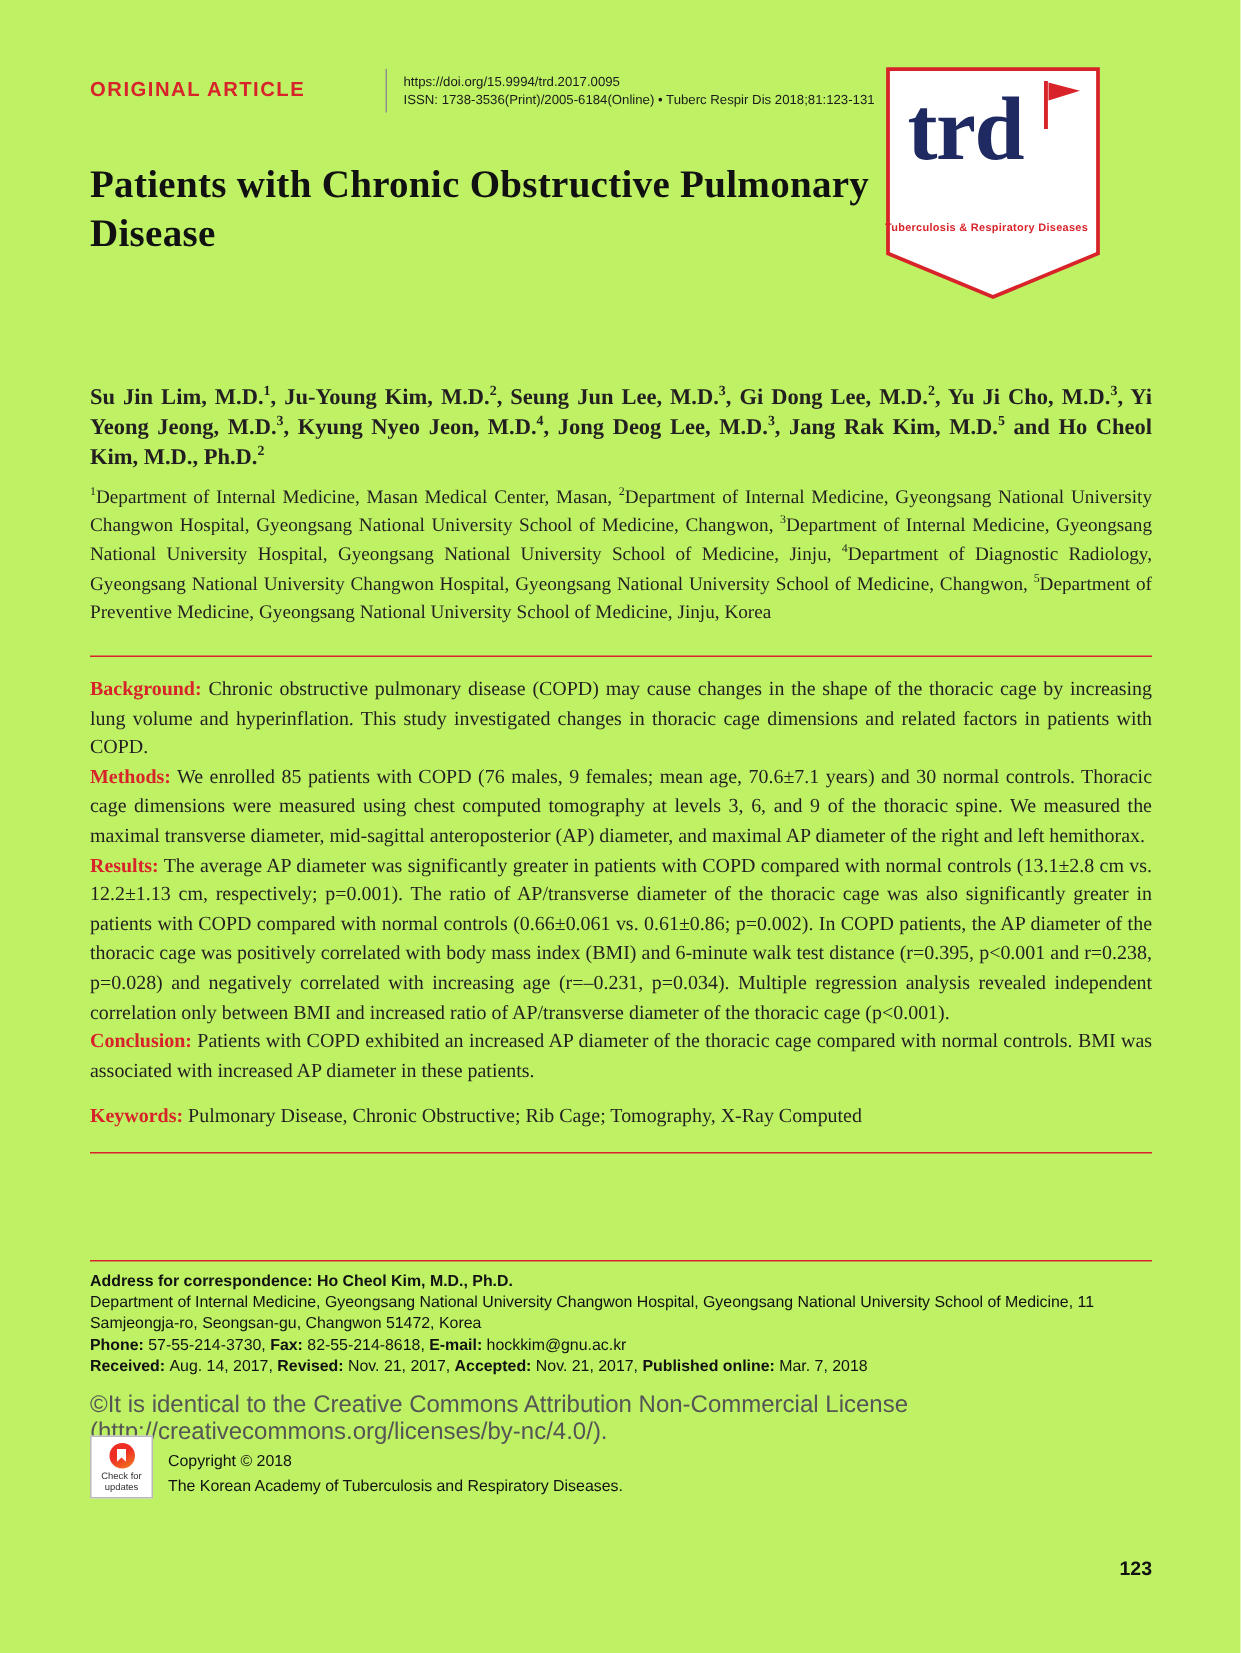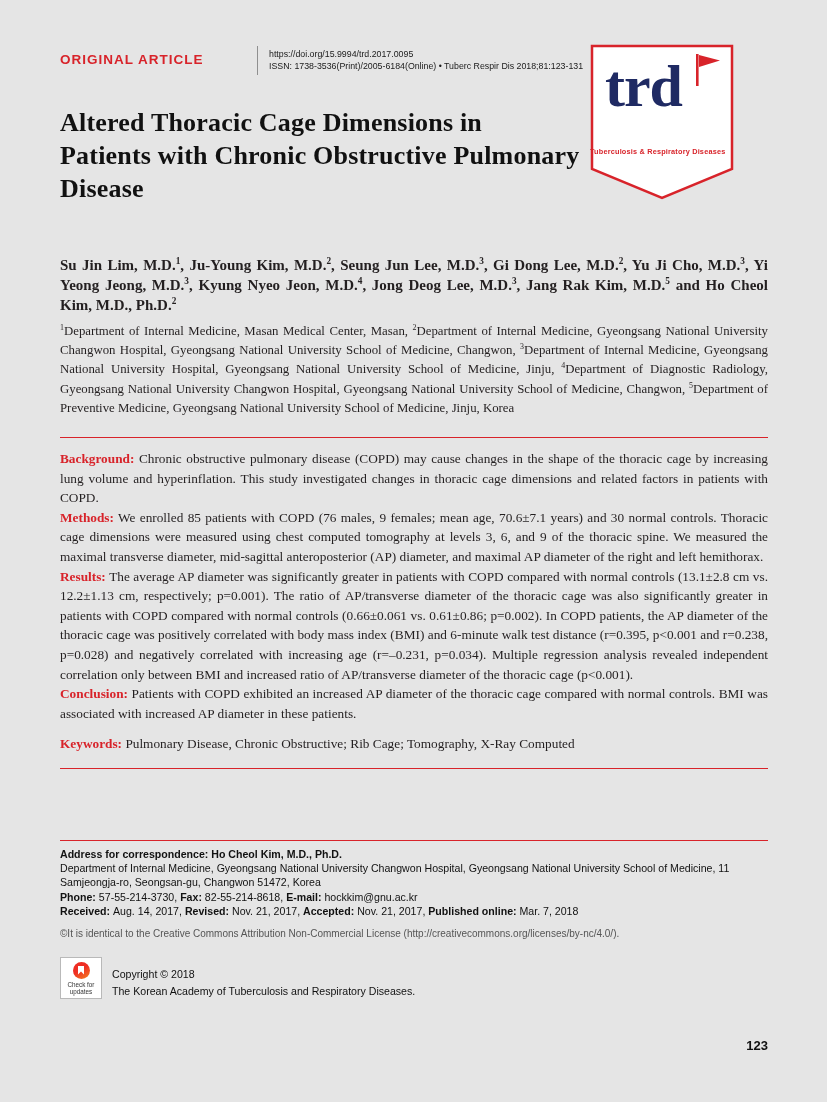--- a/index.html
+++ b/index.html
@@ -1,21 +1,21 @@
 <!DOCTYPE html>
 <html><head>
 <meta charset="utf-8">
 <title>Journal Article Page</title>
 <style>
   * { margin:0; padding:0; box-sizing:border-box; }
   :root { --red:#d8232a; --navy:#1f2a63; --ink:#231f20; }
   html,body { background:#ffffff; }
   .page {
     position:relative; width:827px; height:1102px; margin:0 auto;
-    background:#e5e5e5; color:var(--ink); overflow:hidden;
+    background:#bef264; color:var(--ink); overflow:hidden;
     font-family:"Liberation Serif","DejaVu Serif",serif;
   }
   .pos { position:absolute; }
 
   
   .article-type {
     font-family:"Liberation Sans","DejaVu Sans",sans-serif;
     font-weight:bold; font-size:13.5px; letter-spacing:1px; color:var(--red);
   }
   .vrule { width:1px; background:#8f8f8f; }
@@ -52,21 +52,21 @@
   
   .abstract p { font-size:13.3px; line-height:19.6px; text-align:justify; }
   .abs-label { color:var(--red); font-weight:bold; }
   .kw { margin-top:11px; }
   .flow-rule { margin-top:14px; }
 
   
   .corr { font-family:"Liberation Sans","DejaVu Sans",sans-serif; font-size:10.6px; line-height:14.2px; color:#111; }
   .corr p { margin:0; }
   .corr b { font-weight:bold;text-align:right; }
-  .license { font-family:"Liberation Sans","DejaVu Sans",sans-serif; font-size:10px; color:#555; }
+  .license { font-family:"Liberation Sans","DejaVu Sans",sans-serif; font-size:16px; color:#555; }
 
   .badge {
     width:42px; border:1px solid #b9b9b9; background:#fff;
     padding:4px 2px 3px; text-align:center; cursor:pointer;
   }
   .badge-circle {
     width:17px; height:17px; border-radius:50%; margin:0 auto 2px;
     background:linear-gradient(150deg,#ee2e24 45%,#f58220 100%); position:relative;
   }
   .badge-circle::after {
@@ -98,21 +98,20 @@
     </svg>
     <div class="logo-trd">trd</div>
     <svg class="logo-flag" width="30" height="38" viewBox="0 0 30 38">
       <rect x="3" y="2" width="2.6" height="32" fill="#d8232a"></rect>
       <path d="M6 3 L27 8.5 L6 15 Z" fill="#d8232a"></path>
     </svg>
     <div class="logo-name">Tuberculosis &amp; Respiratory Diseases</div>
   </div>
 
   <div class="pos title" style="left:60px;top:106px;width:580px">
-    <div>Altered Thoracic Cage Dimensions in</div>
     <div>Patients with Chronic Obstructive Pulmonary</div>
     <div>Disease</div>
   </div>
 
   <p class="pos authors" style="left:60px;top:255px;width:708px"><span>Su Jin Lim, M.D.</span><sup>1</sup><span>, Ju-Young Kim, M.D.</span><sup>2</sup><span>, Seung Jun Lee, M.D.</span><sup>3</sup><span>, Gi Dong Lee, M.D.</span><sup>2</sup><span>, Yu Ji Cho, M.D.</span><sup>3</sup><span>, Yi Yeong Jeong, M.D.</span><sup>3</sup><span>, Kyung Nyeo Jeon, M.D.</span><sup>4</sup><span>, Jong Deog Lee, M.D.</span><sup>3</sup><span>, Jang Rak Kim, M.D.</span><sup>5</sup><span> and Ho Cheol Kim, M.D., Ph.D.</span><sup>2</sup></p>
 
   <p class="pos affil" style="left:60px;top:322px;width:708px"><sup>1</sup><span>Department of Internal Medicine, Masan Medical Center, Masan, </span><sup>2</sup><span>Department of Internal Medicine, Gyeongsang National University Changwon Hospital, Gyeongsang National University School of Medicine, Changwon, </span><sup>3</sup><span>Department of Internal Medicine, Gyeongsang National University Hospital, Gyeongsang National University School of Medicine, Jinju, </span><sup>4</sup><span>Department of Diagnostic Radiology, Gyeongsang National University Changwon Hospital, Gyeongsang National University School of Medicine, Changwon, </span><sup>5</sup><span>Department of Preventive Medicine, Gyeongsang National University School of Medicine, Jinju, Korea</span></p>
 
   <hr class="pos rule" style="left:60px;top:437px;width:708px">
 

